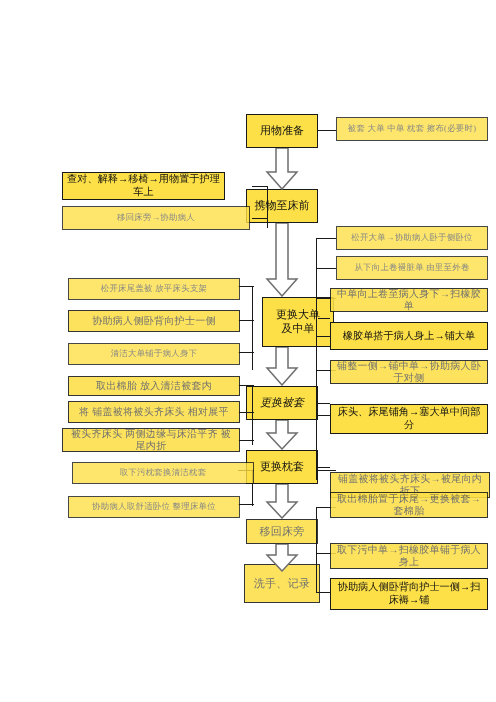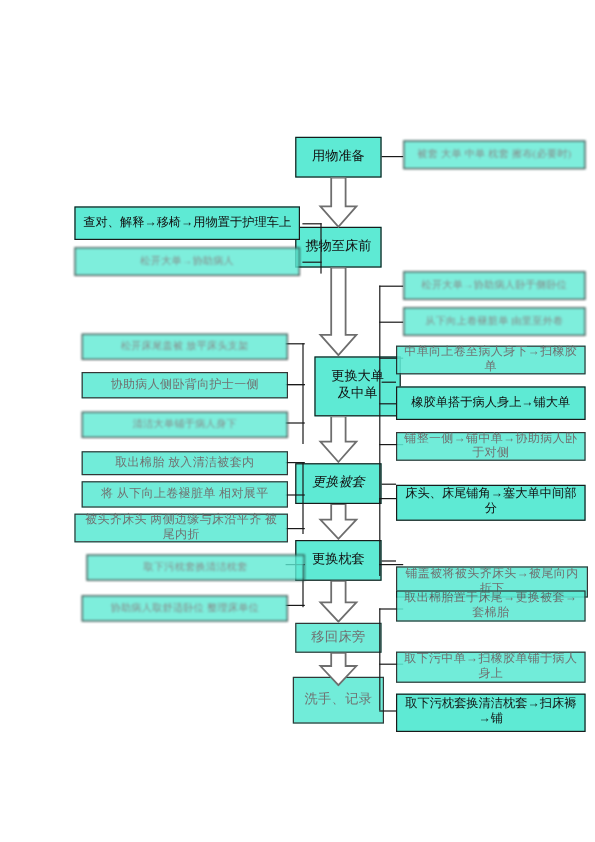--- a/index.html
+++ b/index.html
@@ -14,21 +14,21 @@
     position:absolute;left:0;right:0;top:80px;
     text-align:center;
     font-family:"Liberation Serif","DejaVu Serif",serif;
     font-weight:700;font-size:21px;letter-spacing:1px;
     color:#111;
   }
 
   
   .box{
     position:absolute;box-sizing:border-box;
-    border:1.3px solid #1a1a1a;background:#5eead4;
+    border:1.3px solid #1a1a1a;background:#fde047;
     display:flex;align-items:center;justify-content:center;
     text-align:center;line-height:1.25;
     font-size:10.5px;color:#111;
     padding:1px 3px;
   }
   .box.center{font-size:11px;}
   .box.multiline{flex-direction:column;margin-left:16px;}
 
   
   .faint{color:#5d5d5d;filter:blur(0.55px);opacity:.88;font-size:10px;letter-spacing:.3px;}
@@ -157,35 +157,35 @@
   <div class="box faint" style="left:330px;top:360px;width:158px;height:24px;">铺整一侧→铺中单→协助病人卧于对侧</div>
 
   <div class="box sharp" style="left:330px;top:404px;width:158px;height:30px;">床头、床尾铺角→塞大单中间部分</div>
 
   <div class="box faint" style="left:330px;top:472px;width:160px;height:26px;">铺盖被将被头齐床头→被尾向内折下</div>
 
   <div class="box faint" style="left:330px;top:492px;width:158px;height:26px;">取出棉胎置于床尾→更换被套→套棉胎</div>
 
   <div class="box faint" style="left:330px;top:543px;width:158px;height:26px;">取下污中单→扫橡胶单铺于病人身上</div>
 
-  <div class="box sharp" style="left:330px;top:578px;width:158px;height:32px;">取下污枕套换清洁枕套→扫床褥→铺</div>
+  <div class="box sharp" style="left:330px;top:578px;width:158px;height:32px;">协助病人侧卧背向护士一侧→扫床褥→铺</div>
 
-  <div class="box sharp" style="left:62px;top:172px;width:188px;height:28px;">查对、解释→移椅→用物置于护理车上</div>
+  <div class="box sharp" style="left:62px;top:172px;width:163px;height:28px;">查对、解释→移椅→用物置于护理车上</div>
 
-  <div class="box faint2" style="left:62px;top:206px;width:188px;height:24px;">松开大单→协助病人</div>
+  <div class="box faint2" style="left:62px;top:206px;width:188px;height:24px;">移回床旁→协助病人</div>
 
   <div class="box faint2" style="left:68px;top:278px;width:172px;height:22px;">松开床尾盖被  放平床头支架</div>
 
   <div class="box faint" style="left:68px;top:310px;width:172px;height:22px;">协助病人侧卧背向护士一侧</div>
 
   <div class="box faint2" style="left:68px;top:343px;width:172px;height:22px;">清洁大单铺于病人身下</div>
 
   <div class="box faint" style="left:68px;top:376px;width:172px;height:20px;">取出棉胎  放入清洁被套内</div>
 
-  <div class="box faint" style="left:68px;top:401px;width:172px;height:22px;">将  从下向上卷褪脏单  相对展平</div>
+  <div class="box faint" style="left:68px;top:401px;width:172px;height:22px;">将  铺盖被将被头齐床头  相对展平</div>
 
   <div class="box faint" style="left:62px;top:428px;width:178px;height:24px;">被头齐床头  两侧边缘与床沿平齐  被尾内折</div>
 
   <div class="box faint2" style="left:72px;top:462px;width:182px;height:22px;">取下污枕套换清洁枕套</div>
 
   <div class="box faint2" style="left:68px;top:496px;width:172px;height:22px;">协助病人取舒适卧位  整理床单位</div>
 
 </div>
 
 </body></html>

